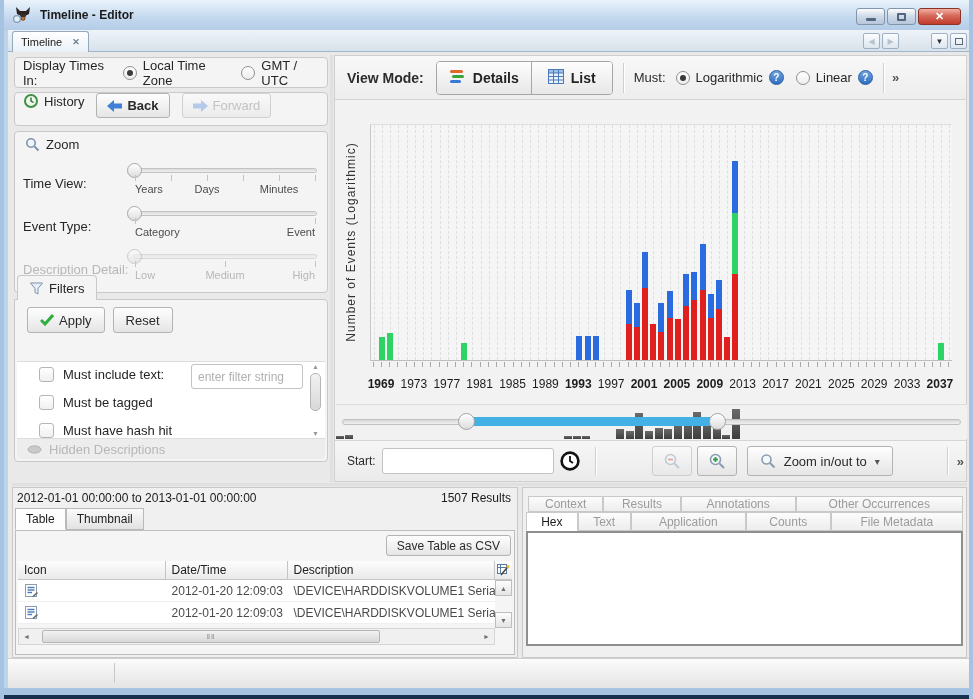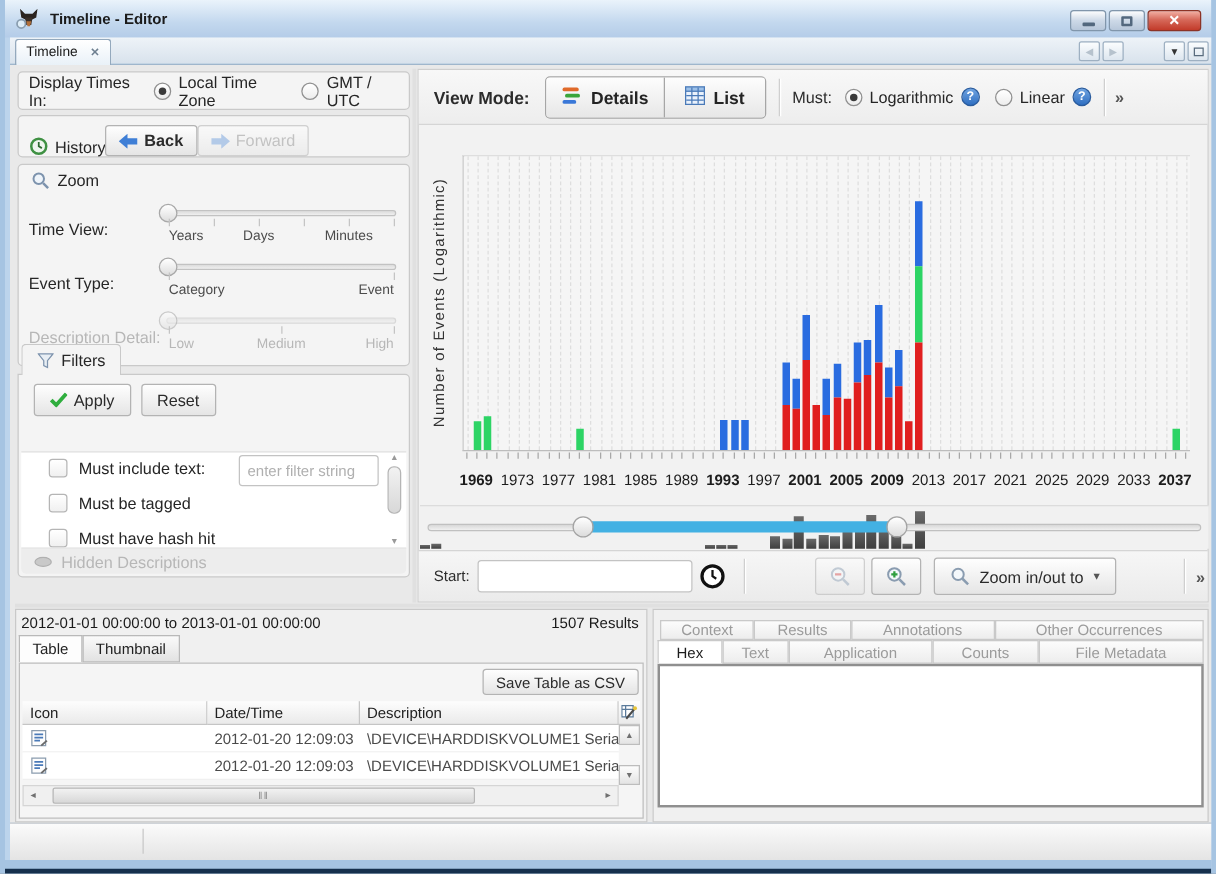--- a/index.html
+++ b/index.html
@@ -148,21 +148,21 @@
           <span class="radio sel"></span>
           <span>Local Time Zone</span>
         </span>
         <span class="rwrap">
           <span class="radio"></span>
           <span>GMT / UTC</span>
         </span>
       </span>
   </div>
 
-  <div class="gbox" style="left:10px; top:92px; width:314px; height:34px; display:flex; align-items:flex-end; padding:0 8px; gap:0;">
+  <div class="gbox" style="left:10px; top:92px; width:314px; height:34px; display:flex; align-items:flex-start; padding:0 8px; gap:12px;">
     <span style="display:inline-flex; align-items:center; gap:5px;">
       <svg width="16" height="16" viewBox="0 0 16 16">
         <circle cx="8" cy="8" r="6" fill="#eef6ee" stroke="#3f9143" stroke-width="2"></circle>
         <path d="M8 4.5 V8 L10.5 9.5" stroke="#2e6b31" stroke-width="1.4" fill="none"></path>
       </svg>
       <span class="lbl" style="font-size:13px;">History</span>
     </span>
     <button class="fxbtn" style="height:25px; padding:0 10px;">
       <svg width="15" height="12" viewBox="0 0 15 12">
           <polygon points="7,0 7,3.5 15,3.5 15,8.5 7,8.5 7,12 0,6" fill="#3f7fd6"></polygon>

